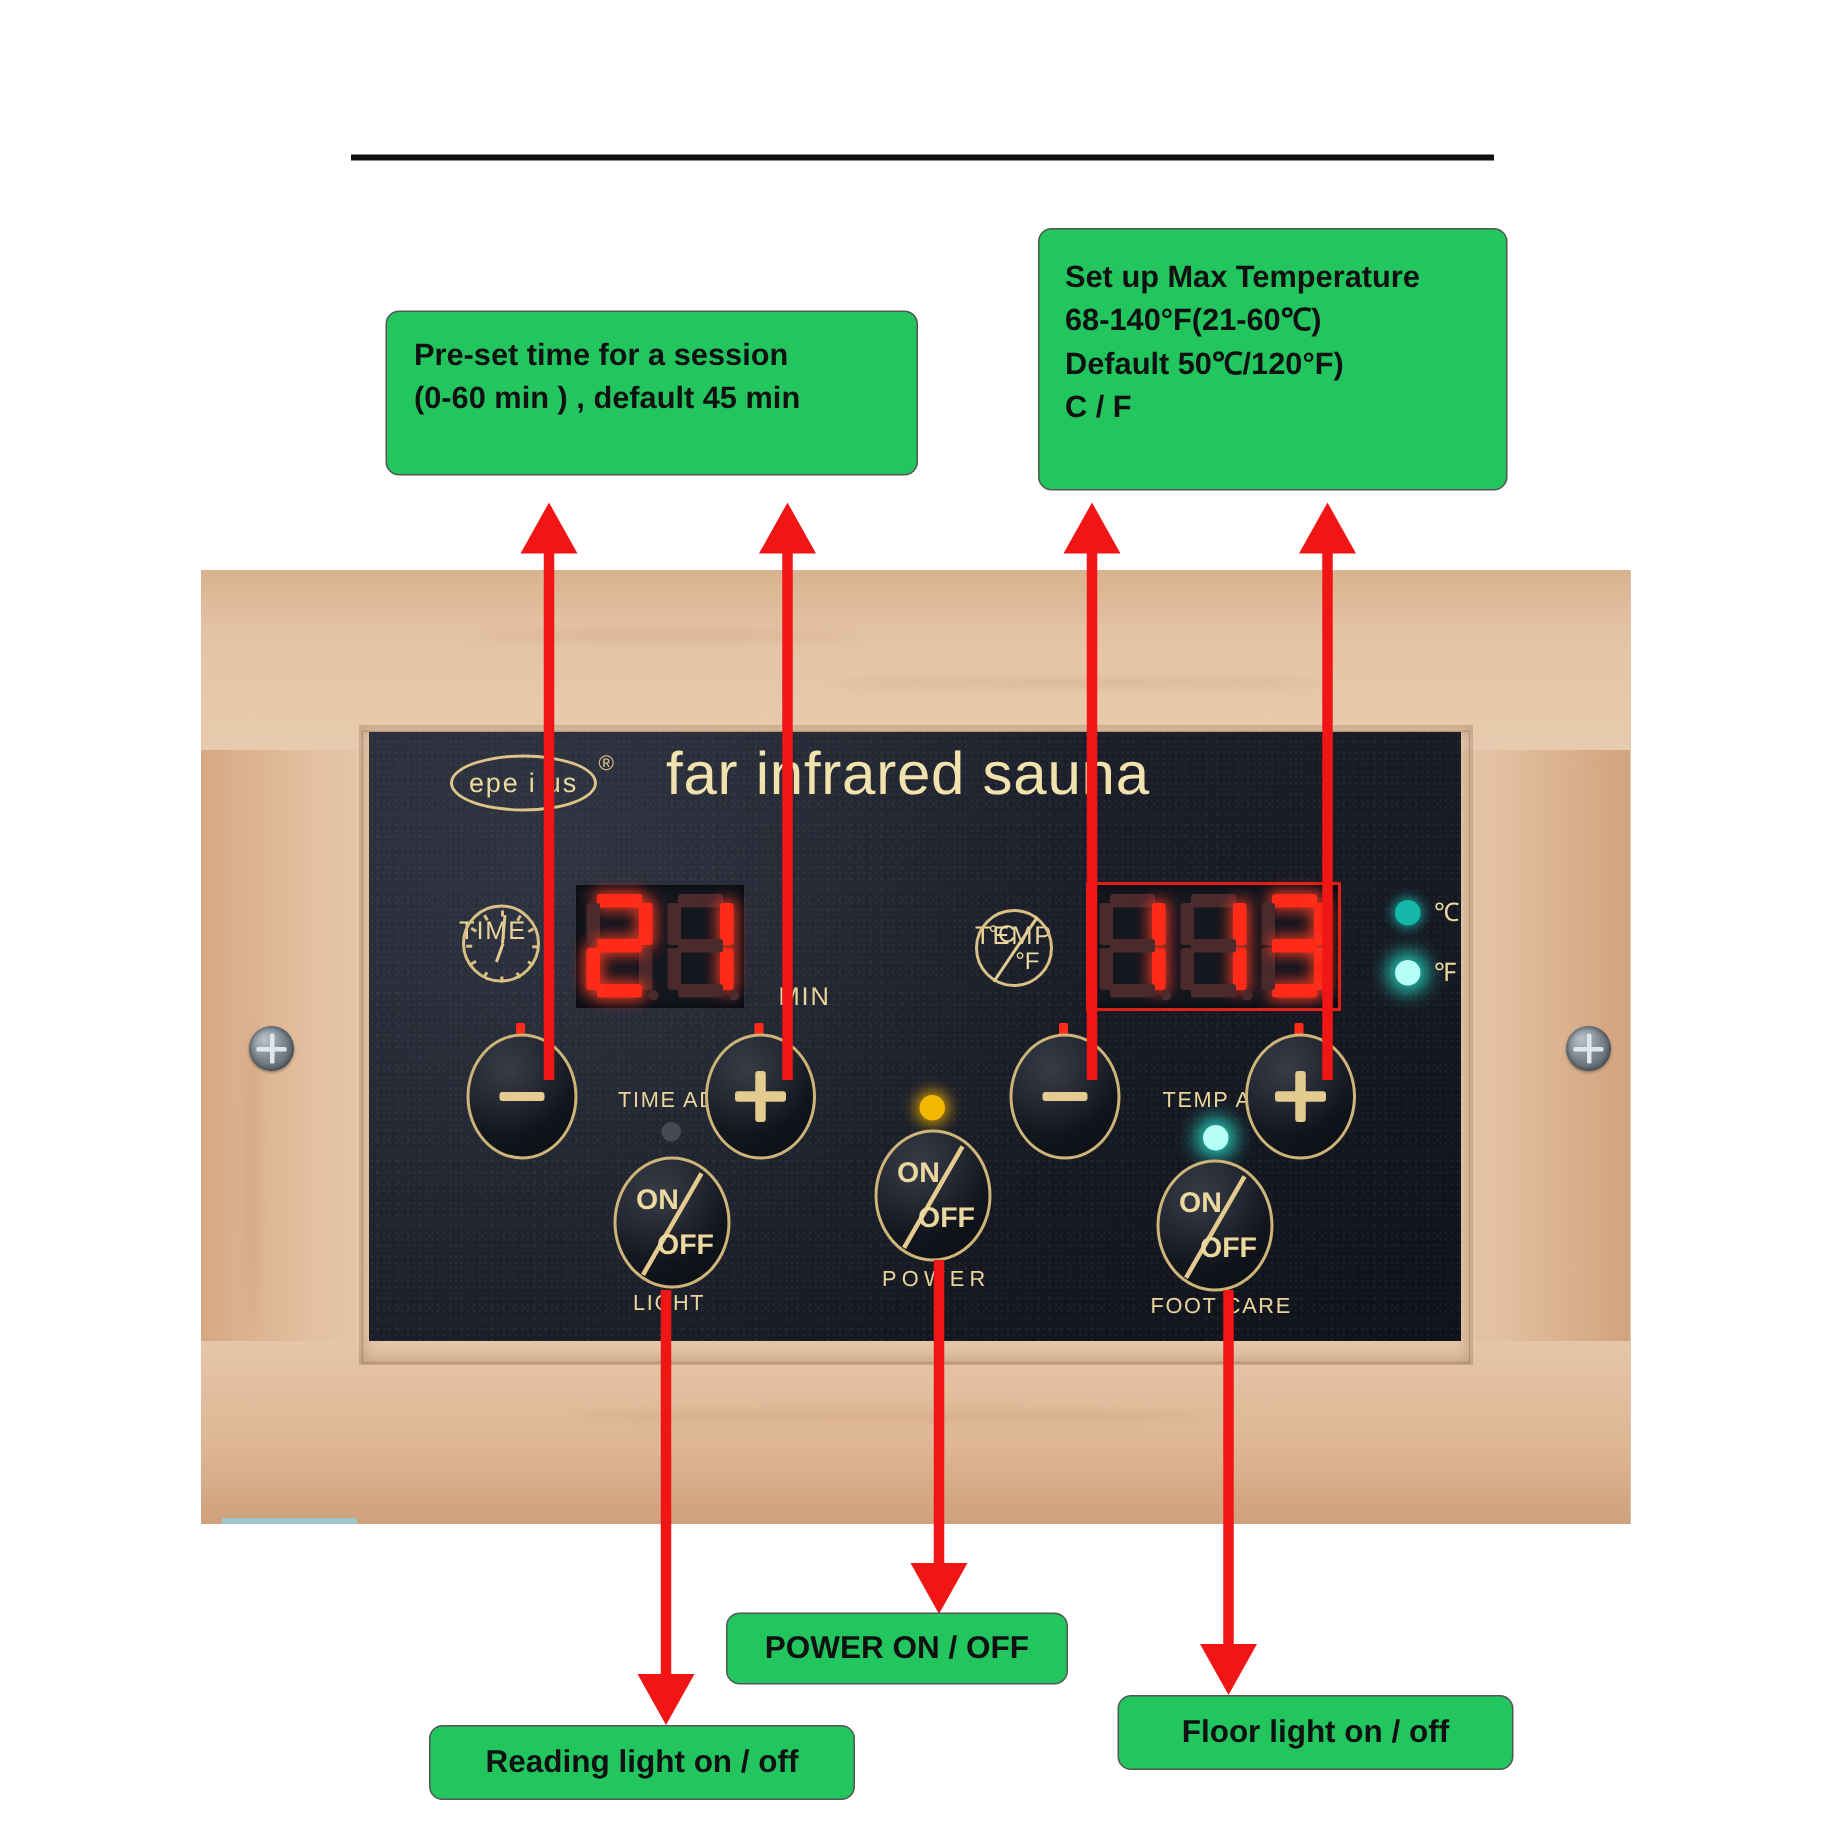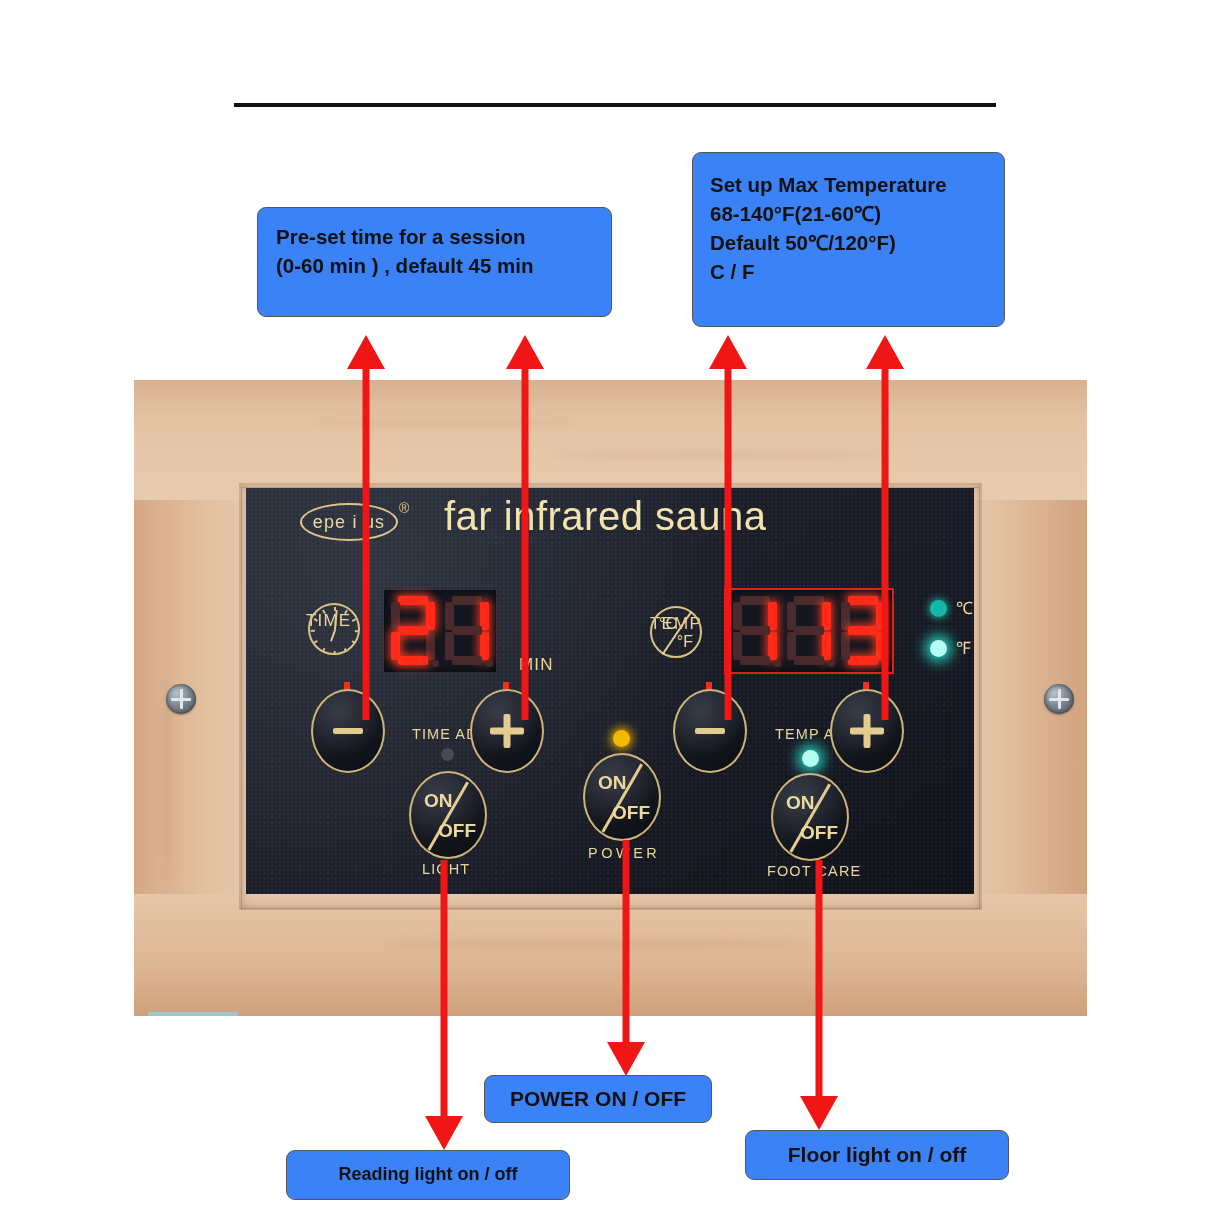--- a/index.html
+++ b/index.html
@@ -20,21 +20,21 @@
     font-family: "Liberation Sans", sans-serif;
   }
   .title-rule {
     position: absolute; left: 234px; top: 103px;
     width: 762px; height: 4px; background: #111;
   }
 
   
   .callout {
     position: absolute;
-    background: #3b82f6;
+    background: #22c55e;
     border: 1.6px solid #555;
     border-radius: 9px;
     color: #111;
     font-weight: bold;
     line-height: 1.42;
     z-index: 40;
     font-family: "Liberation Sans", sans-serif;
   }
   .callout .ln { display: block; white-space: nowrap; }
 
@@ -46,21 +46,21 @@
     left: 692px; top: 152px; width: 313px; height: 175px;
     padding: 17px 0 0 17px; font-size: 20.5px;
   }
   #callout-power {
     left: 484px; top: 1075px; width: 228px; height: 48px;
     padding: 0 0 0 0; font-size: 21px;
     display: flex; align-items: center; justify-content: center;
   }
   #callout-light {
     left: 286px; top: 1150px; width: 284px; height: 50px;
-    font-size: 18px;
+    font-size: 21px;
     display: flex; align-items: center; justify-content: center;
   }
   #callout-foot {
     left: 745px; top: 1130px; width: 264px; height: 50px;
     font-size: 21px;
     display: flex; align-items: center; justify-content: center;
   }
 
   
   .arrow { position: absolute; z-index: 35; }

